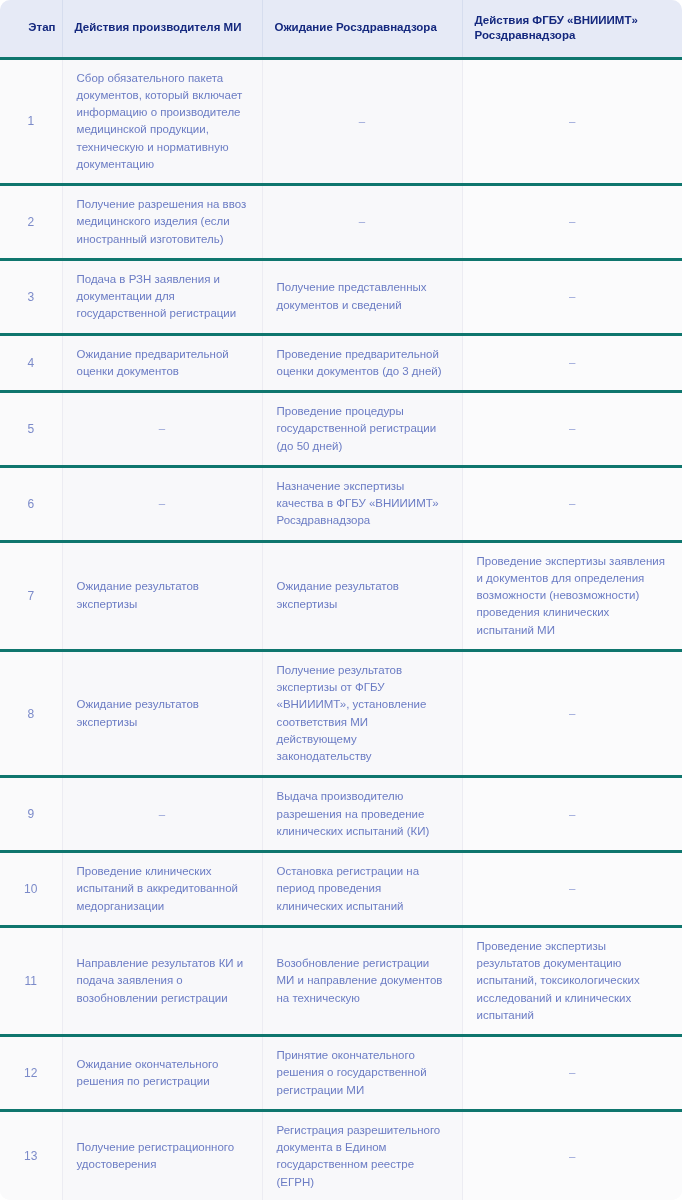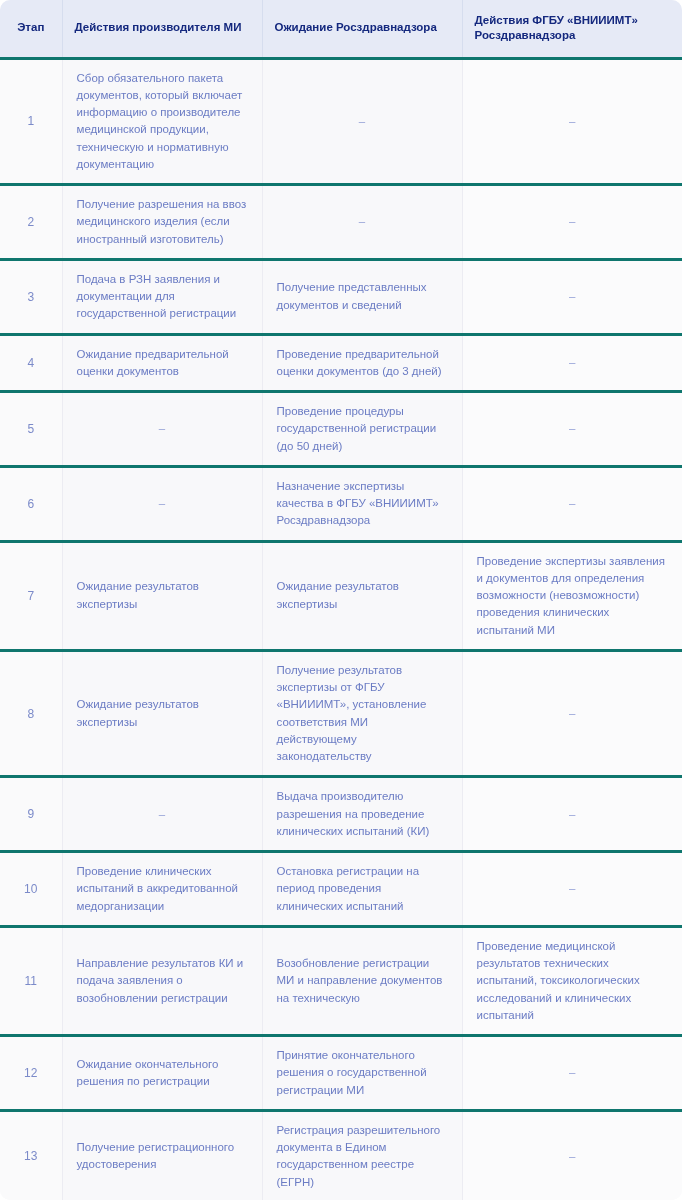--- a/index.html
+++ b/index.html
@@ -37,21 +37,21 @@
     font-weight: bold;
     line-height: 1.35;
     text-align: left;
     vertical-align: middle;
     padding: 10px 12px;
     border-right: 1px solid #d6ddee;
     box-sizing: border-box;
   }
   thead th:last-child { border-right: none; margin-top: 43px; }
   thead th.col-step {
-    text-align: center;
+    text-align: right;
     padding-left: 6px;
     padding-right: 6px;
   }
   thead tr { height: 58px; }
 
   
   tbody td {
     background: #f8f8fa;
     color: #6b7cc4;
     font-size: 11.5px;
@@ -164,21 +164,21 @@
         <tr>
           <td class="col-step">10</td>
           <td class="">Проведение клинических испытаний в аккредитованной медорганизации</td>
           <td class="">Остановка регистрации на период проведения клинических испытаний</td>
           <td class="empty-cell">–</td>
         </tr>
         <tr>
           <td class="col-step">11</td>
           <td class="">Направление результатов КИ и подача заявления о возобновлении регистрации</td>
           <td class="">Возобновление регистрации МИ и направление документов на техническую</td>
-          <td class="">Проведение медицинской результатов технических испытаний, токсикологических исследований и клинических испытаний</td>
+          <td class="">Проведение экспертизы результатов документацию испытаний, токсикологических исследований и клинических испытаний</td>
         </tr>
         <tr>
           <td class="col-step">12</td>
           <td class="">Ожидание окончательного решения по регистрации</td>
           <td class="">Принятие окончательного решения о государственной регистрации МИ</td>
           <td class="empty-cell">–</td>
         </tr>
         <tr>
           <td class="col-step">13</td>
           <td class="">Получение регистрационного удостоверения</td>

